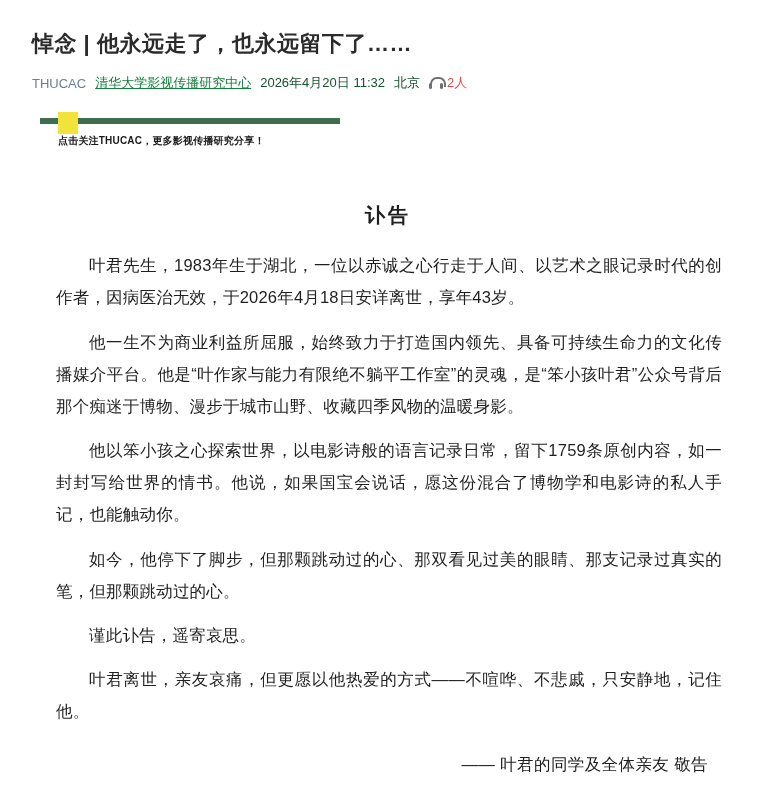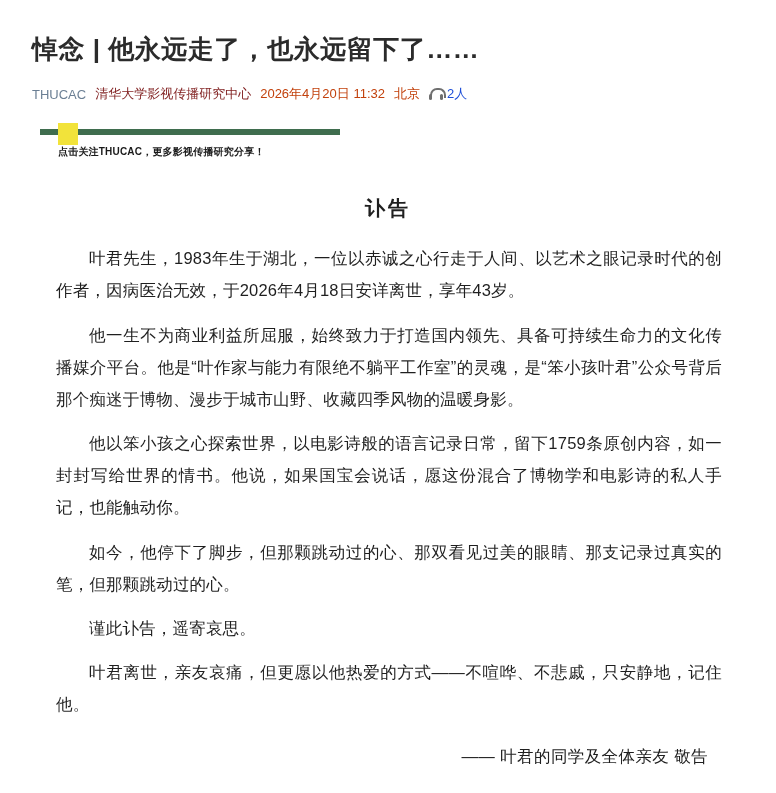--- a/index.html
+++ b/index.html
@@ -16,21 +16,21 @@
     overflow: hidden;
   }
   .page {
     width: 776px;
     height: 793px;
     padding: 0 20px;
     position: relative;
   }
   
   .article-title {
-    font-size: 26px;
+    font-size: 22px;
     font-weight: bold;
     color: #2b2b2b;
     letter-spacing: 0.5px;
     padding-top: 14px;
     padding-left: 12px;
     line-height: 1.4;
   }
   .meta-row {
     display: flex;
     align-items: center;
@@ -39,27 +39,27 @@
     font-size: 13px;
     color: #9a9a9a;
     gap: 9px;
     white-space: nowrap;
   }
   .meta-account {
     color: #5a7a9a;
     color: #6b7f94;
     text-align: center;
   }
-  .meta-account.link { color: #7f1d1d; }
-  .meta-item { color: #c2410c; }
+  .meta-account.link { color: #15803d; text-decoration: underline; }
+  .meta-item { color: #14532d; }
   .headphone {
     display: inline-flex;
     align-items: center;
     gap: 4px;
-    color: #1d4ed8;
+    color: #ef4444;
   }
   .hp-icon {
     display: inline-block;
     width: 14px;
     height: 12px;
     position: relative;
   }
   .hp-icon::before {
     content: "";
     position: absolute;
@@ -106,21 +106,21 @@
     color: #1a1a1a;
     letter-spacing: 0.2px;
     white-space: nowrap;
   }
   
   .notice-title {
     text-align: center;
     font-size: 20px;
     font-weight: bold;
     color: #1f1f1f;
-    margin-top: 16px;
+    margin-top: 34px;
     letter-spacing: 3px;
   }
   .body-wrap {
     margin-top: 20px;
     padding: 0 22px 0 24px;
   }
   p.para {
     font-size: 16.5px;
     line-height: 1.95;
     color: #1f1f1f;

